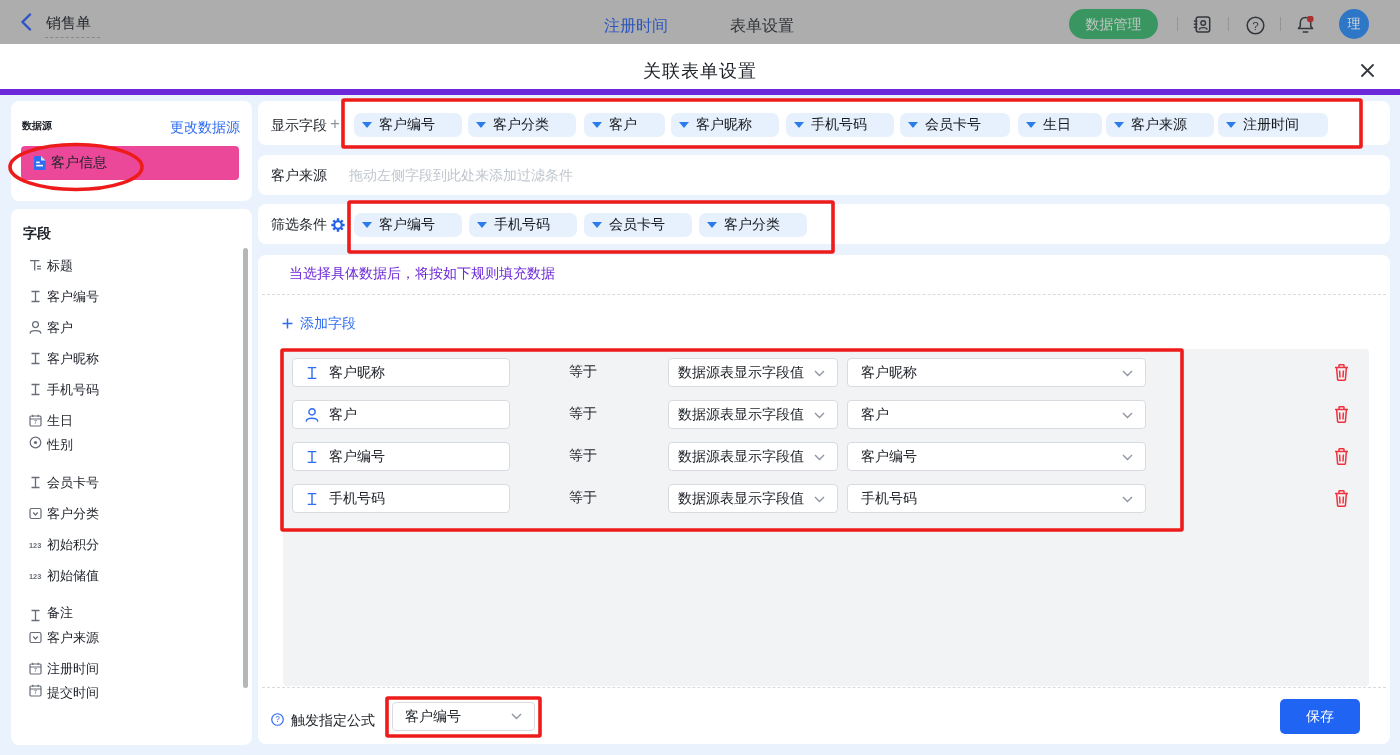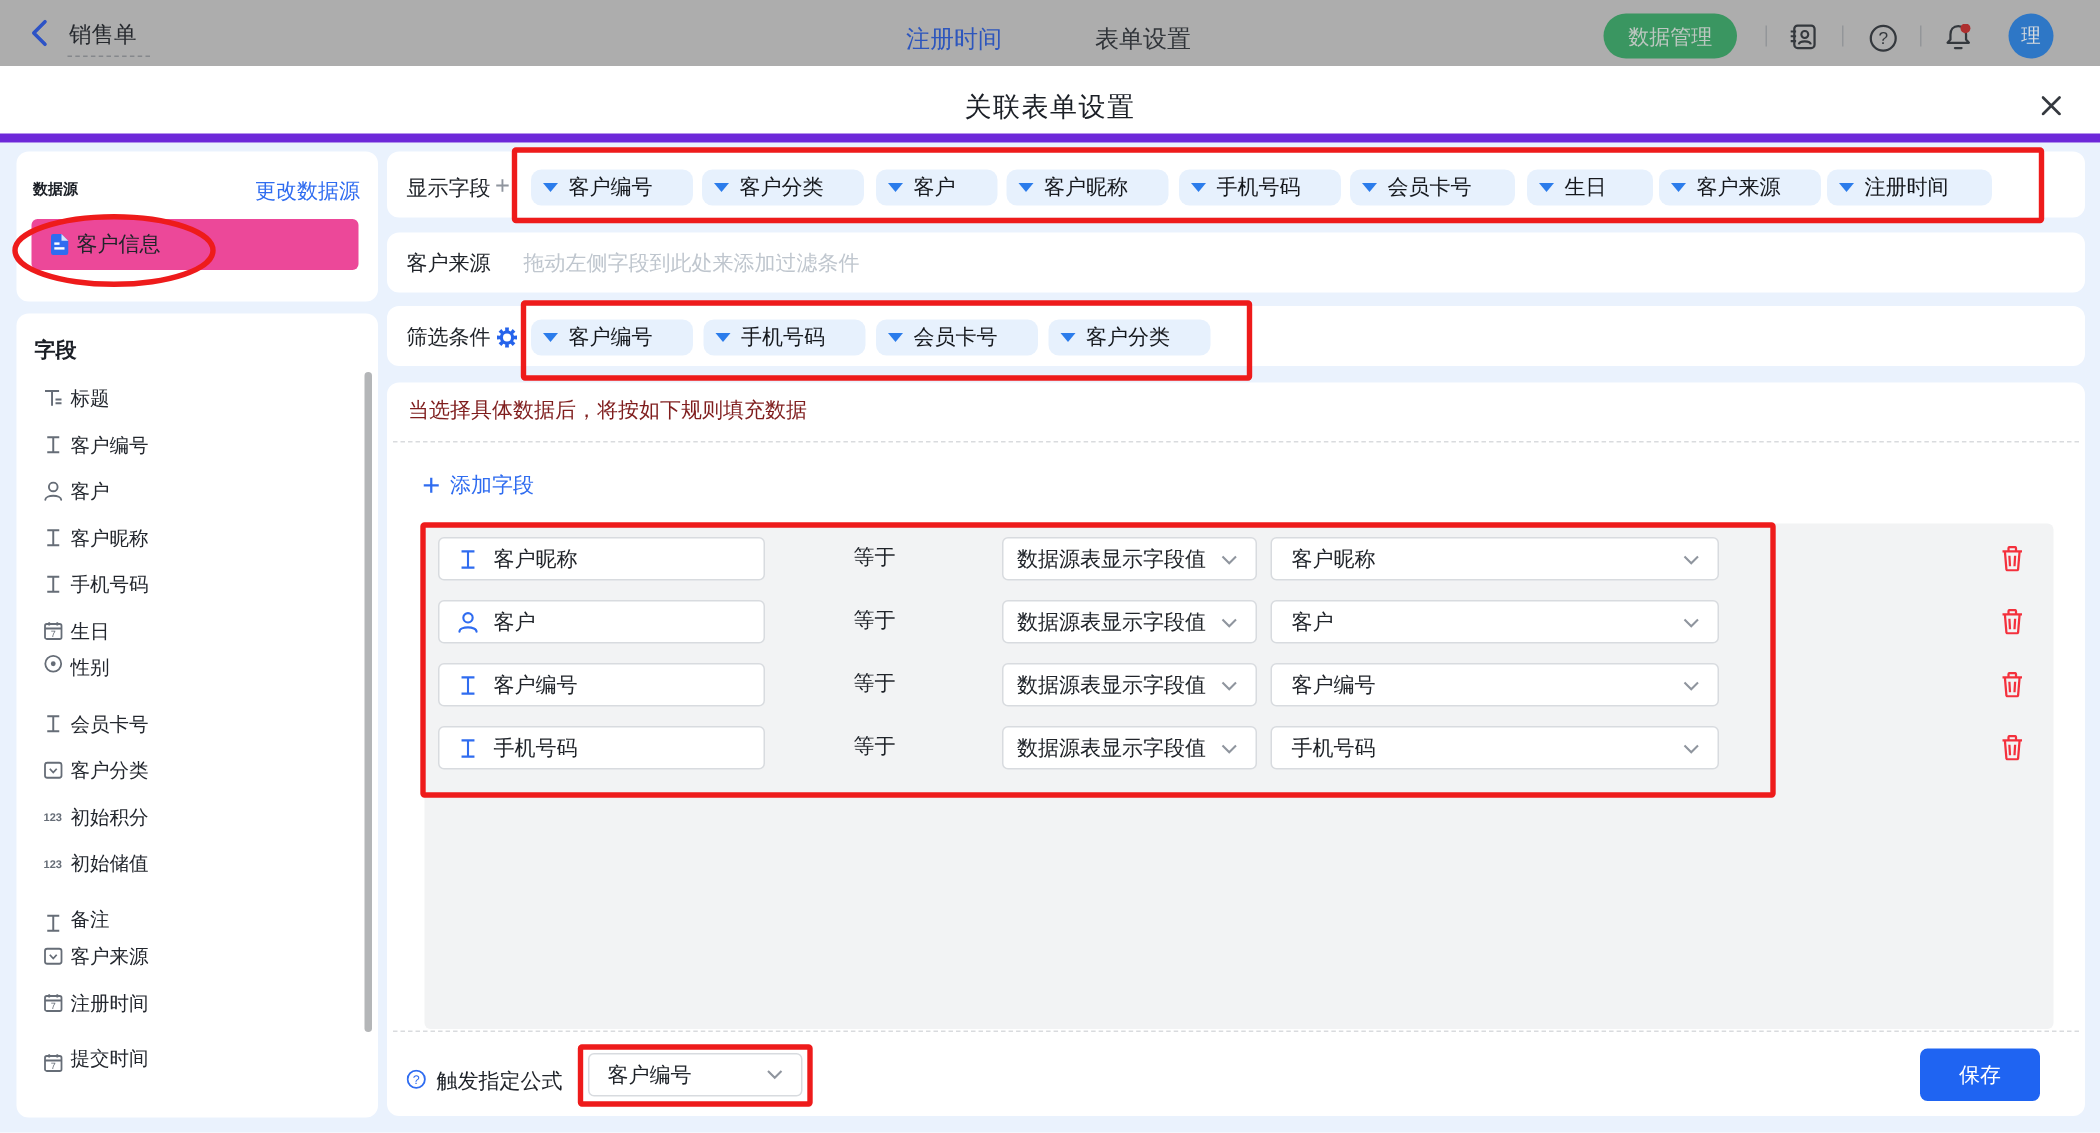--- a/index.html
+++ b/index.html
@@ -209,21 +209,21 @@
       <div style="height:31px;display:flex;align-items:center">
         <span style="width:13px;display:inline-flex;justify-content:center;margin-left:18px">
           <svg width="13" height="13" viewBox="0 0 13 13">
             <rect x="1" y="2" width="11" height="10" rx="1.2" fill="none" stroke="#666d77" stroke-width="1.2"></rect>
             <path d="M1 5 H12 M3.8 0.8 V3 M9.2 0.8 V3" stroke="#666d77" stroke-width="1.2" fill="none"></path>
             <text x="6.5" y="10.4" font-size="6" text-anchor="middle" fill="#666d77" font-family="Liberation Sans">7</text>
           </svg>
         </span>
         <span style="margin-left:5px;font-size:13px;color:#23272e">注册时间</span>
       </div>
-      <div style="height:31px;display:flex;align-items:flex-end">
+      <div style="height:31px;display:flex;align-items:flex-start">
         <span style="width:13px;display:inline-flex;justify-content:center;margin-left:18px">
           <svg width="13" height="13" viewBox="0 0 13 13">
             <rect x="1" y="2" width="11" height="10" rx="1.2" fill="none" stroke="#666d77" stroke-width="1.2"></rect>
             <path d="M1 5 H12 M3.8 0.8 V3 M9.2 0.8 V3" stroke="#666d77" stroke-width="1.2" fill="none"></path>
             <text x="6.5" y="10.4" font-size="6" text-anchor="middle" fill="#666d77" font-family="Liberation Sans">7</text>
           </svg>
         </span>
         <span style="margin-left:5px;font-size:13px;color:#23272e">提交时间</span>
       </div>
     </div>
@@ -298,21 +298,21 @@
   <span style="margin-left:7px;font-size:14px;color:#15181d">会员卡号</span>
       </span>
       <span style="position:absolute;left:441px;top:0;width:108px;display:inline-flex;align-items:center;height:24px;background:#e7f1fd;border-radius:7px;padding-left:8px">
   <span style="width:0;height:0;border-left:5px solid transparent;border-right:5px solid transparent;border-top:6px solid #2b7ceb"></span>
   <span style="margin-left:7px;font-size:14px;color:#15181d">客户分类</span>
       </span>
     </div>
 </div>
 
 <div class="card" id="main">
-  <div style="position:absolute;left:14px;top:10px;font-size:14px;color:#7f1d1d">当选择具体数据后，将按如下规则填充数据</div>
+  <div style="position:absolute;left:31px;top:10px;font-size:14px;color:#6d28d9">当选择具体数据后，将按如下规则填充数据</div>
   <div style="position:absolute;left:4px;top:39px;width:1124px;border-top:1px dashed #d9dbde"></div>
   <svg style="position:absolute;left:24px;top:63px" width="11" height="11" viewBox="0 0 11 11">
       <path d="M5.5 0.5 V10.5 M0.5 5.5 H10.5" stroke="#2f6cf0" stroke-width="1.5"></path>
     </svg>
   <div style="position:absolute;left:42px;top:60px;font-size:14px;color:#2f6cf0">添加字段</div>
   <div id="graypanel" style="position:absolute;left:25px;top:94px;width:1086px;height:337px;background:#f2f3f4;border-radius:4px">
   <div style="position:absolute;left:9px;top:9px;width:218px;height:29px;background:#fff;border:1px solid #d8dbdf;border-radius:4px;display:flex;align-items:center">
     <span style="margin-left:12px;display:inline-flex">
           <svg width="14" height="14" viewBox="0 0 13 13">
             <path d="M2.5 1.5 H10.5 M6.5 1.5 V11.5 M2.5 11.5 H10.5" stroke="#2f6cf0" stroke-width="1.3" fill="none"></path>

